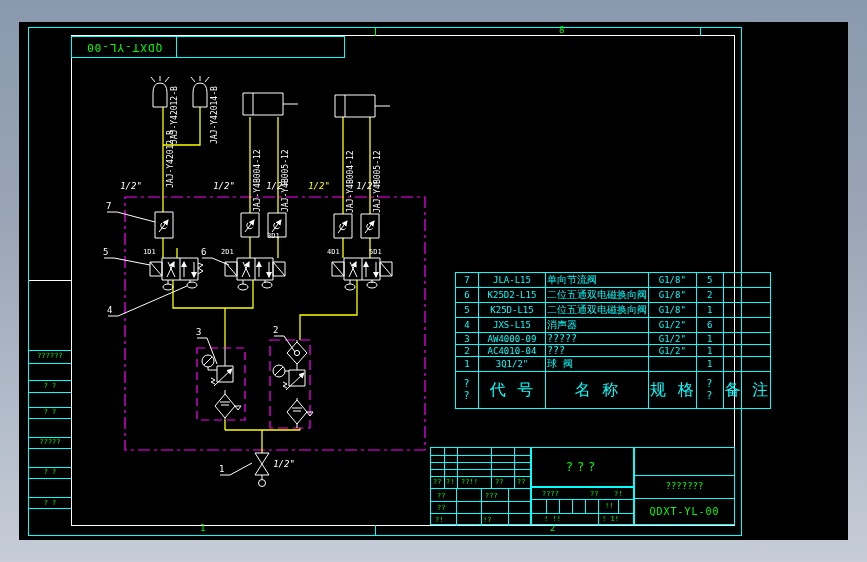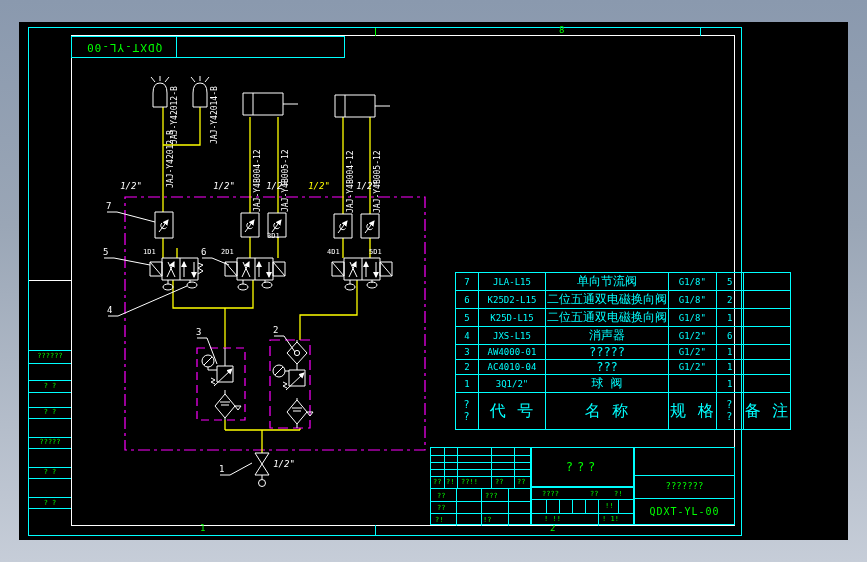--- a/index.html
+++ b/index.html
@@ -24,21 +24,21 @@
   .striptxt{left:10px;width:42px;text-align:center;font-size:7px;line-height:10px;color:#00ff00;}
   .vlab{position:absolute;transform:rotate(-90deg);transform-origin:0 0;white-space:nowrap;font-size:8px;color:#ffffff;letter-spacing:0px;}
   .sizelab{position:absolute;width:24px;text-align:center;font-size:9px;color:#ffffff;font-style:italic;}
   .sizelab.y{color:#ffff00;}
   .tag{position:absolute;font-size:7px;color:#ffffff;}
   .balloon{position:absolute;font-size:9px;color:#ffffff;}
   
   #bom{position:absolute;left:436px;top:250px;border-collapse:collapse;table-layout:fixed;}
   #bom td{border:1px solid #00ffff;color:#00ffff;font-family:"DejaVu Sans Mono",monospace;
           font-size:9px;height:11px;padding:0 1px;white-space:nowrap;overflow:visible;text-align:center;}
-  #bom td.nm{text-align:center;font-size:12px;margin-top:16px;}
+  #bom td.nm{text-align:left;font-size:10px;margin-top:16px;}
   #bom tr.hdr td{height:36px;font-size:16px;letter-spacing:1px;}
   #bom tr.hdr td.q{white-space:pre-line;font-size:10px;line-height:12px;}
   
   #tblock{left:411px;top:425px;width:305px;height:78px;}
   .tb{position:absolute;border:1px solid #00ffff;box-sizing:border-box;}
   .tbt{position:absolute;color:#00ff00;font-size:7px;white-space:nowrap;}
   svg{position:absolute;left:0;top:0;}
   svg *{vector-effect:non-scaling-stroke;}
   .sw{stroke:#ffffff;fill:none;stroke-width:1;}
   .sy{stroke:#ffff00;fill:none;stroke-width:1.3;}
@@ -320,21 +320,21 @@
     <tr>
             <td>4</td>
             <td>JXS-L15</td>
             <td class="nm">消声器</td>
             <td>G1/2"</td>
             <td>6</td>
             <td></td>
           </tr>
     <tr>
             <td>3</td>
-            <td>AW4000-01</td>
+            <td>AW4000-09</td>
             <td class="nm">?????</td>
             <td>G1/2"</td>
             <td>1</td>
             <td></td>
           </tr>
     <tr>
             <td>2</td>
             <td>AC4010-04</td>
             <td class="nm">???</td>
             <td>G1/2"</td>

